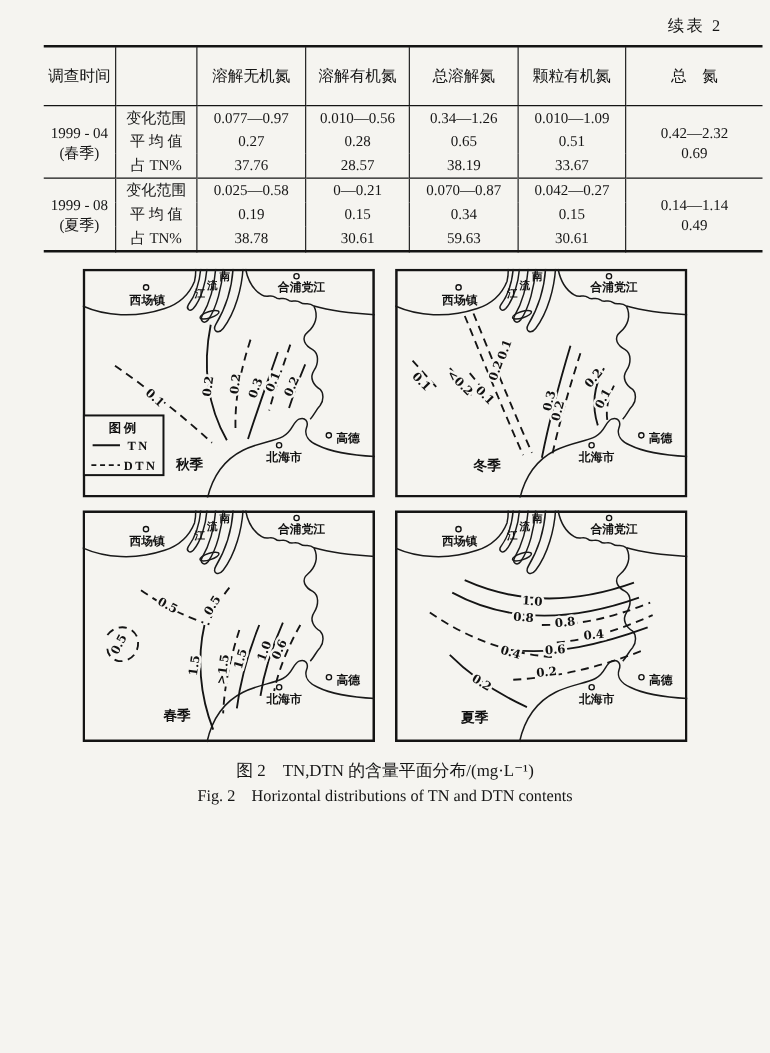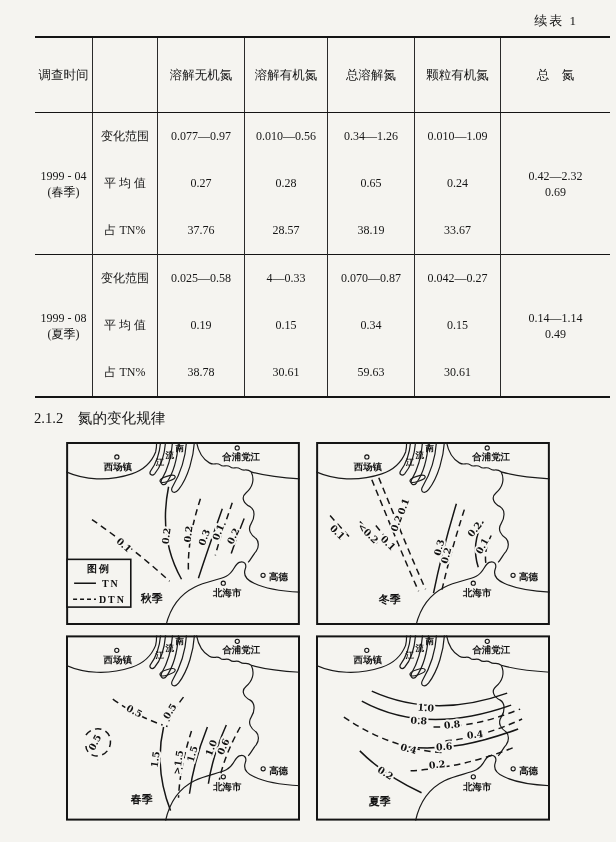--- a/index.html
+++ b/index.html
@@ -12,21 +12,21 @@
     text-align:right;padding:12px 38px 6px 0;font-size:13px;letter-spacing:2px;
   }
   
   table.dtab{
     border-collapse:collapse;margin-left:35px;width:545px;table-layout:fixed;
     border-top:2.5px solid #141414;border-bottom:2.5px solid #141414;
     font-size:12px;
   }
   table.dtab th,table.dtab td{
     border-left:1px solid #2a2a2a;border-right:1px solid #2a2a2a;
-    padding:14px 2px;text-align:center;font-weight:normal;vertical-align:middle;margin-left:20px;
+    padding:0 2px;text-align:center;font-weight:normal;vertical-align:middle;margin-left:20px;
   }
   table.dtab th:first-child,table.dtab td:first-child{border-left:none;}
   table.dtab th:last-child,table.dtab td:last-child{border-right:none;}
   table.dtab thead th{height:46px;border-bottom:1.5px solid #141414;font-size:12.5px;}
   table.dtab td{height:19px;}
   table.dtab tr.gsep td{border-top:1px solid #141414;}
   .c1{width:53px;} .c2{width:60px;} .c3{width:82px;} .c4{width:78px;}
   .c5{width:82px;} .c6{width:81px;} .c7{width:105px;}
   .two-line{line-height:16px;}
   
@@ -81,21 +81,21 @@
     </g>
     <g id="stations">
       <circle class="stn" cx="51" cy="15" r="2.1"></circle>
       <circle class="stn" cx="172" cy="6" r="2.1"></circle>
       <circle class="stn" cx="198" cy="134" r="2.1"></circle>
       <circle class="stn" cx="158" cy="142" r="2.1"></circle>
     </g>
   </defs>
 </svg>
 
-<div class="cont-label">续表 1</div>
+<div class="cont-label">续表 2</div>
 
 <table class="dtab">
   <thead>
     <tr>
       <th class="c1 two-line">调查时间</th>
       <th class="c2"></th>
       <th class="c3">溶解无机氮</th>
       <th class="c4">溶解有机氮</th>
       <th class="c5">总溶解氮</th>
       <th class="c6">颗粒有机氮</th>
@@ -116,37 +116,37 @@
       <td rowspan="3" class="two-line">
         <div>0.42—2.32</div>
         <div>0.69</div>
       </td>
     </tr>
     <tr>
       <td>平 均 值</td>
       <td>0.27</td>
       <td>0.28</td>
       <td>0.65</td>
-      <td>0.24</td>
+      <td>0.51</td>
     </tr>
     <tr>
       <td>占 TN%</td>
       <td>37.76</td>
       <td>28.57</td>
       <td>38.19</td>
       <td>33.67</td>
     </tr>
     <tr class="gsep">
       <td rowspan="3" class="two-line">
         <div>1999 - 08</div>
         <div>(夏季)</div>
       </td>
       <td>变化范围</td>
       <td>0.025—0.58</td>
-      <td>4—0.33</td>
+      <td>0—0.21</td>
       <td>0.070—0.87</td>
       <td>0.042—0.27</td>
       <td rowspan="3" class="two-line">
         <div>0.14—1.14</div>
         <div>0.49</div>
       </td>
     </tr>
     <tr>
       <td>平 均 值</td>
       <td>0.19</td>
@@ -158,21 +158,20 @@
       <td>占 TN%</td>
       <td>38.78</td>
       <td>30.61</td>
       <td>59.63</td>
       <td>30.61</td>
     </tr>
   </tbody>
 </table>
 
 <div class="bodytext">
-  <p class="hdg">2.1.2　氮的变化规律</p>
 </div>
 
 <div class="maps">
 
   <svg width="234" height="183" viewBox="0 0 235 184">
     <rect class="map-border" x="1" y="1" width="233" height="182"></rect>
     <use href="#basemap"></use>
       <use href="#stations"></use>
     <g>
       <path class="dtn" d="M26,78 C52,96 80,118 104,140"></path>
@@ -308,13 +307,15 @@
       <text class="place" x="176" y="18" text-anchor="middle">合浦党江</text>
       <text class="place" x="204" y="139">高德</text>
       <text class="place" x="162" y="155" text-anchor="middle">北海市</text>
       <text class="season" x="64" y="170" text-anchor="middle">夏季</text>
     </g>
   </svg>
 
 </div>
 
 <div class="caption">
+  <p class="zh">图 2　TN,DTN 的含量平面分布/(mg·L⁻¹)</p>
+  <p class="en">Fig. 2　Horizontal distributions of TN and DTN contents</p>
 </div>
 
 </body></html>

